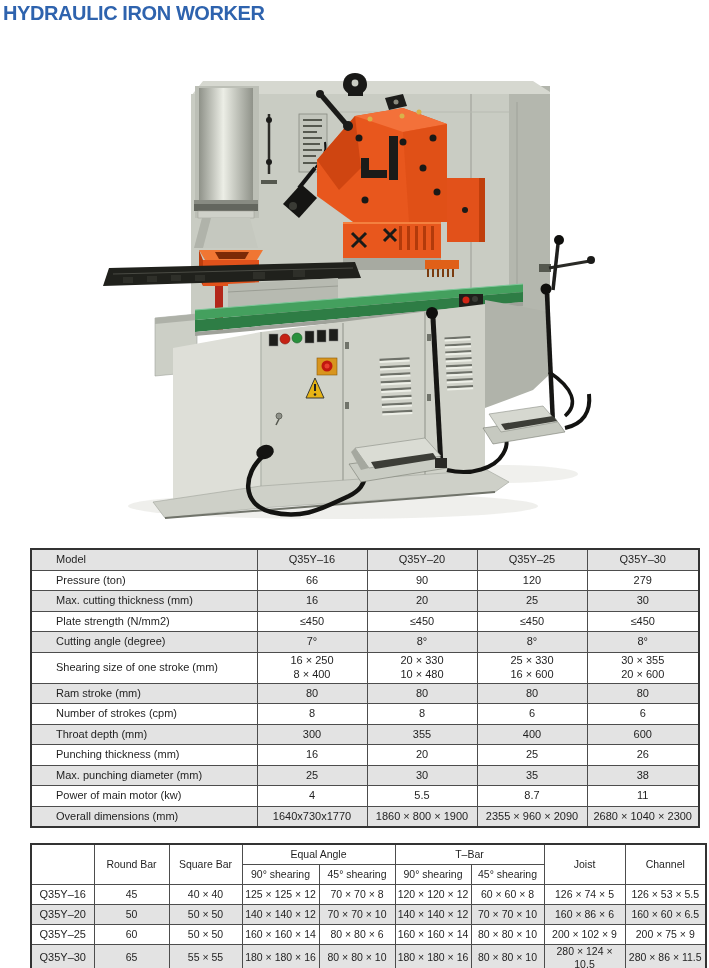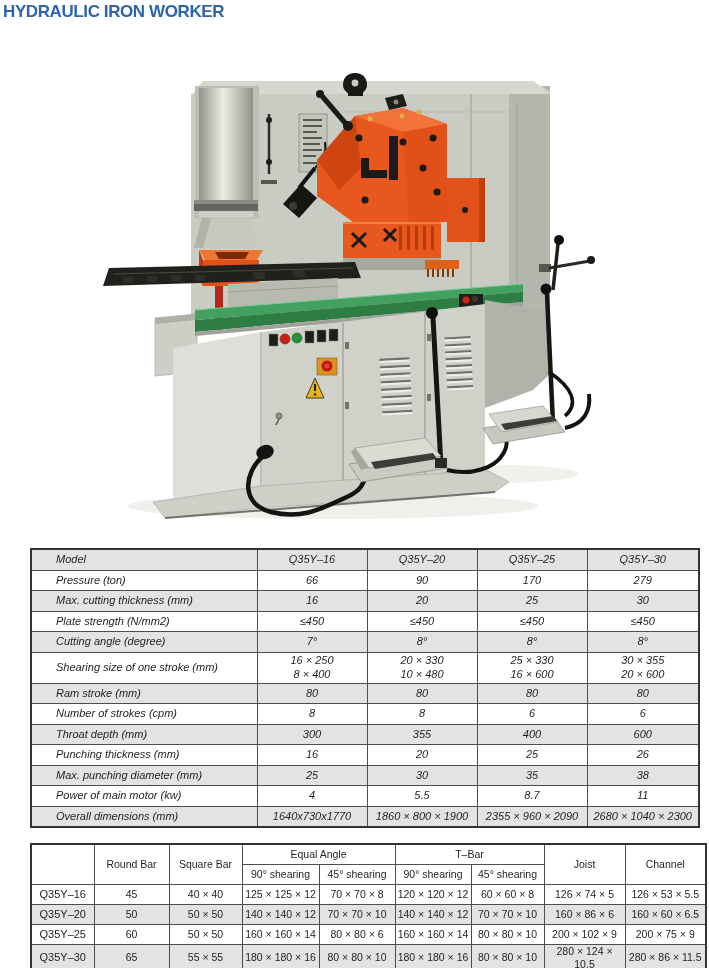--- a/index.html
+++ b/index.html
@@ -2,27 +2,27 @@
 <html><head>
 <meta charset="utf-8">
 <style>
   html,body{margin:0;padding:0;}
   body{
     width:709px;height:968px;background:#ffffff;position:relative;
     font-family:"Liberation Sans", sans-serif;color:#1f1f1f;overflow:hidden;
   }
   .title{
     position:absolute;left:3px;top:2px;margin:0;
-    font-size:17px;font-weight:bold;letter-spacing:-0.4px;color:#2e63ae;
+    font-size:20px;font-weight:bold;letter-spacing:-0.4px;color:#2e63ae;
   }
   .machine{position:absolute;left:103px;top:72px;width:495px;height:458px;}
   table{border-collapse:collapse;table-layout:fixed;}
   table.spec{
     position:absolute;left:30px;top:548px;width:668px;
-    font-size:11px;border:2px solid #333;font-style:italic;
+    font-size:11px;border:2px solid #333;
   }
   table.cap{
     position:absolute;left:30px;top:843px;width:675px;
     font-size:10.5px;border:2px solid #333;
   }
   td,th{border:1px solid #4d4d4d;padding:0 2px;font-weight:normal;
     text-align:center;vertical-align:middle;line-height:1.2;}
   .spec td{height:19.5px;}
   .spec tr.tall td{height:30px;white-space:pre-line;line-height:1.25;}
   .spec td.lbl{text-align:left;padding-left:24px;}
@@ -327,21 +327,21 @@
       <td class="lbl">Model</td>
       <td>Q35Y–16</td>
       <td>Q35Y–20</td>
       <td>Q35Y–25</td>
       <td>Q35Y–30</td>
     </tr>
     <tr>
       <td class="lbl">Pressure (ton)</td>
       <td>66</td>
       <td>90</td>
-      <td>170</td>
+      <td>120</td>
       <td>279</td>
     </tr>
     <tr class="shade">
       <td class="lbl">Max. cutting thickness (mm)</td>
       <td>16</td>
       <td>20</td>
       <td>25</td>
       <td>30</td>
     </tr>
     <tr>

